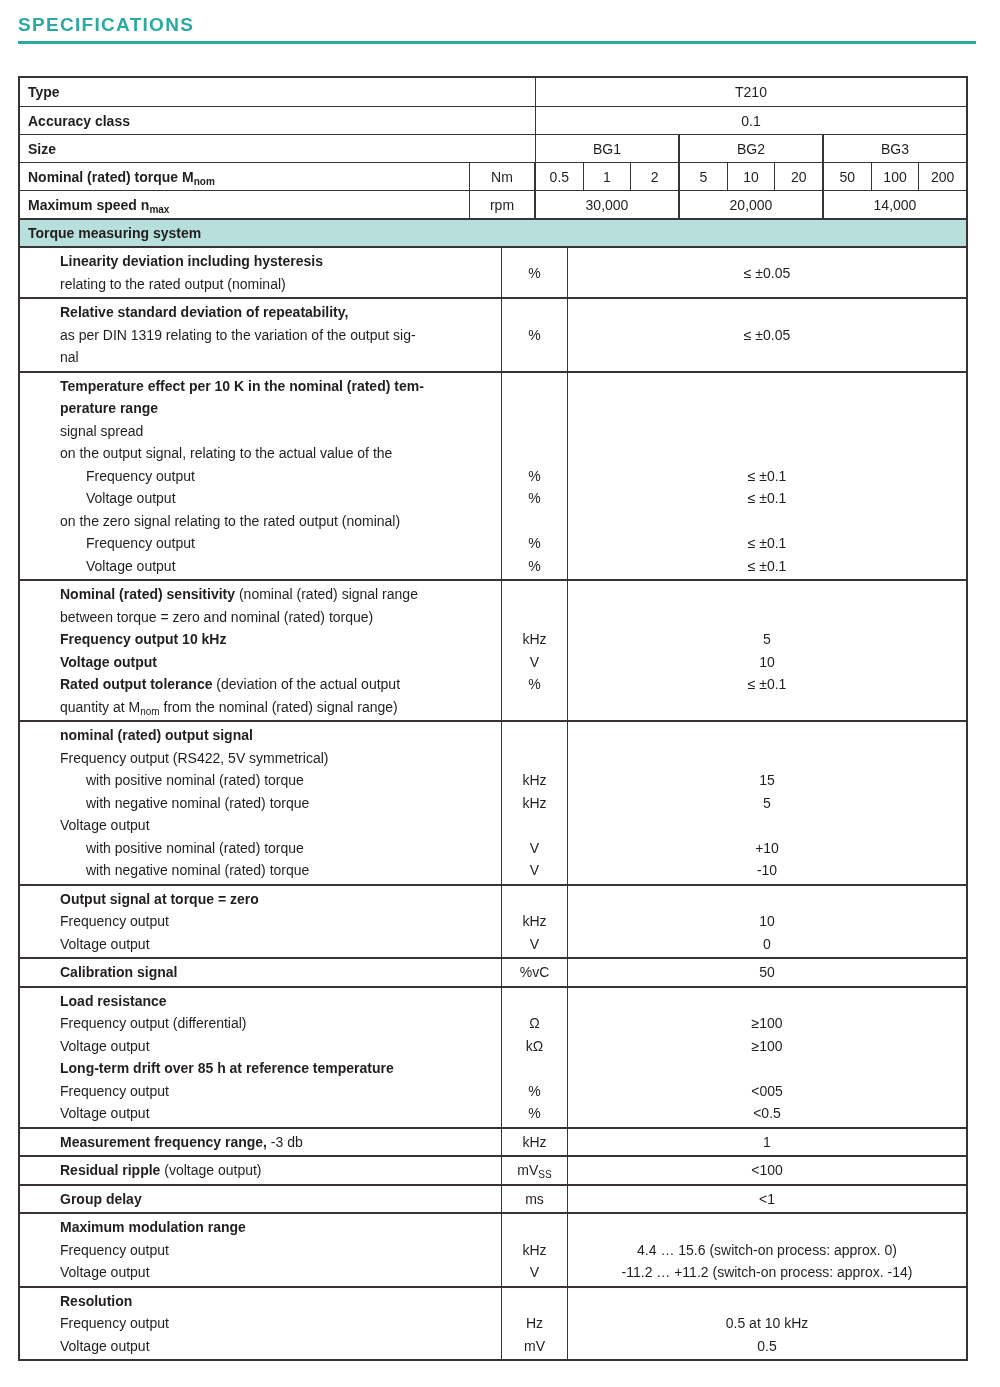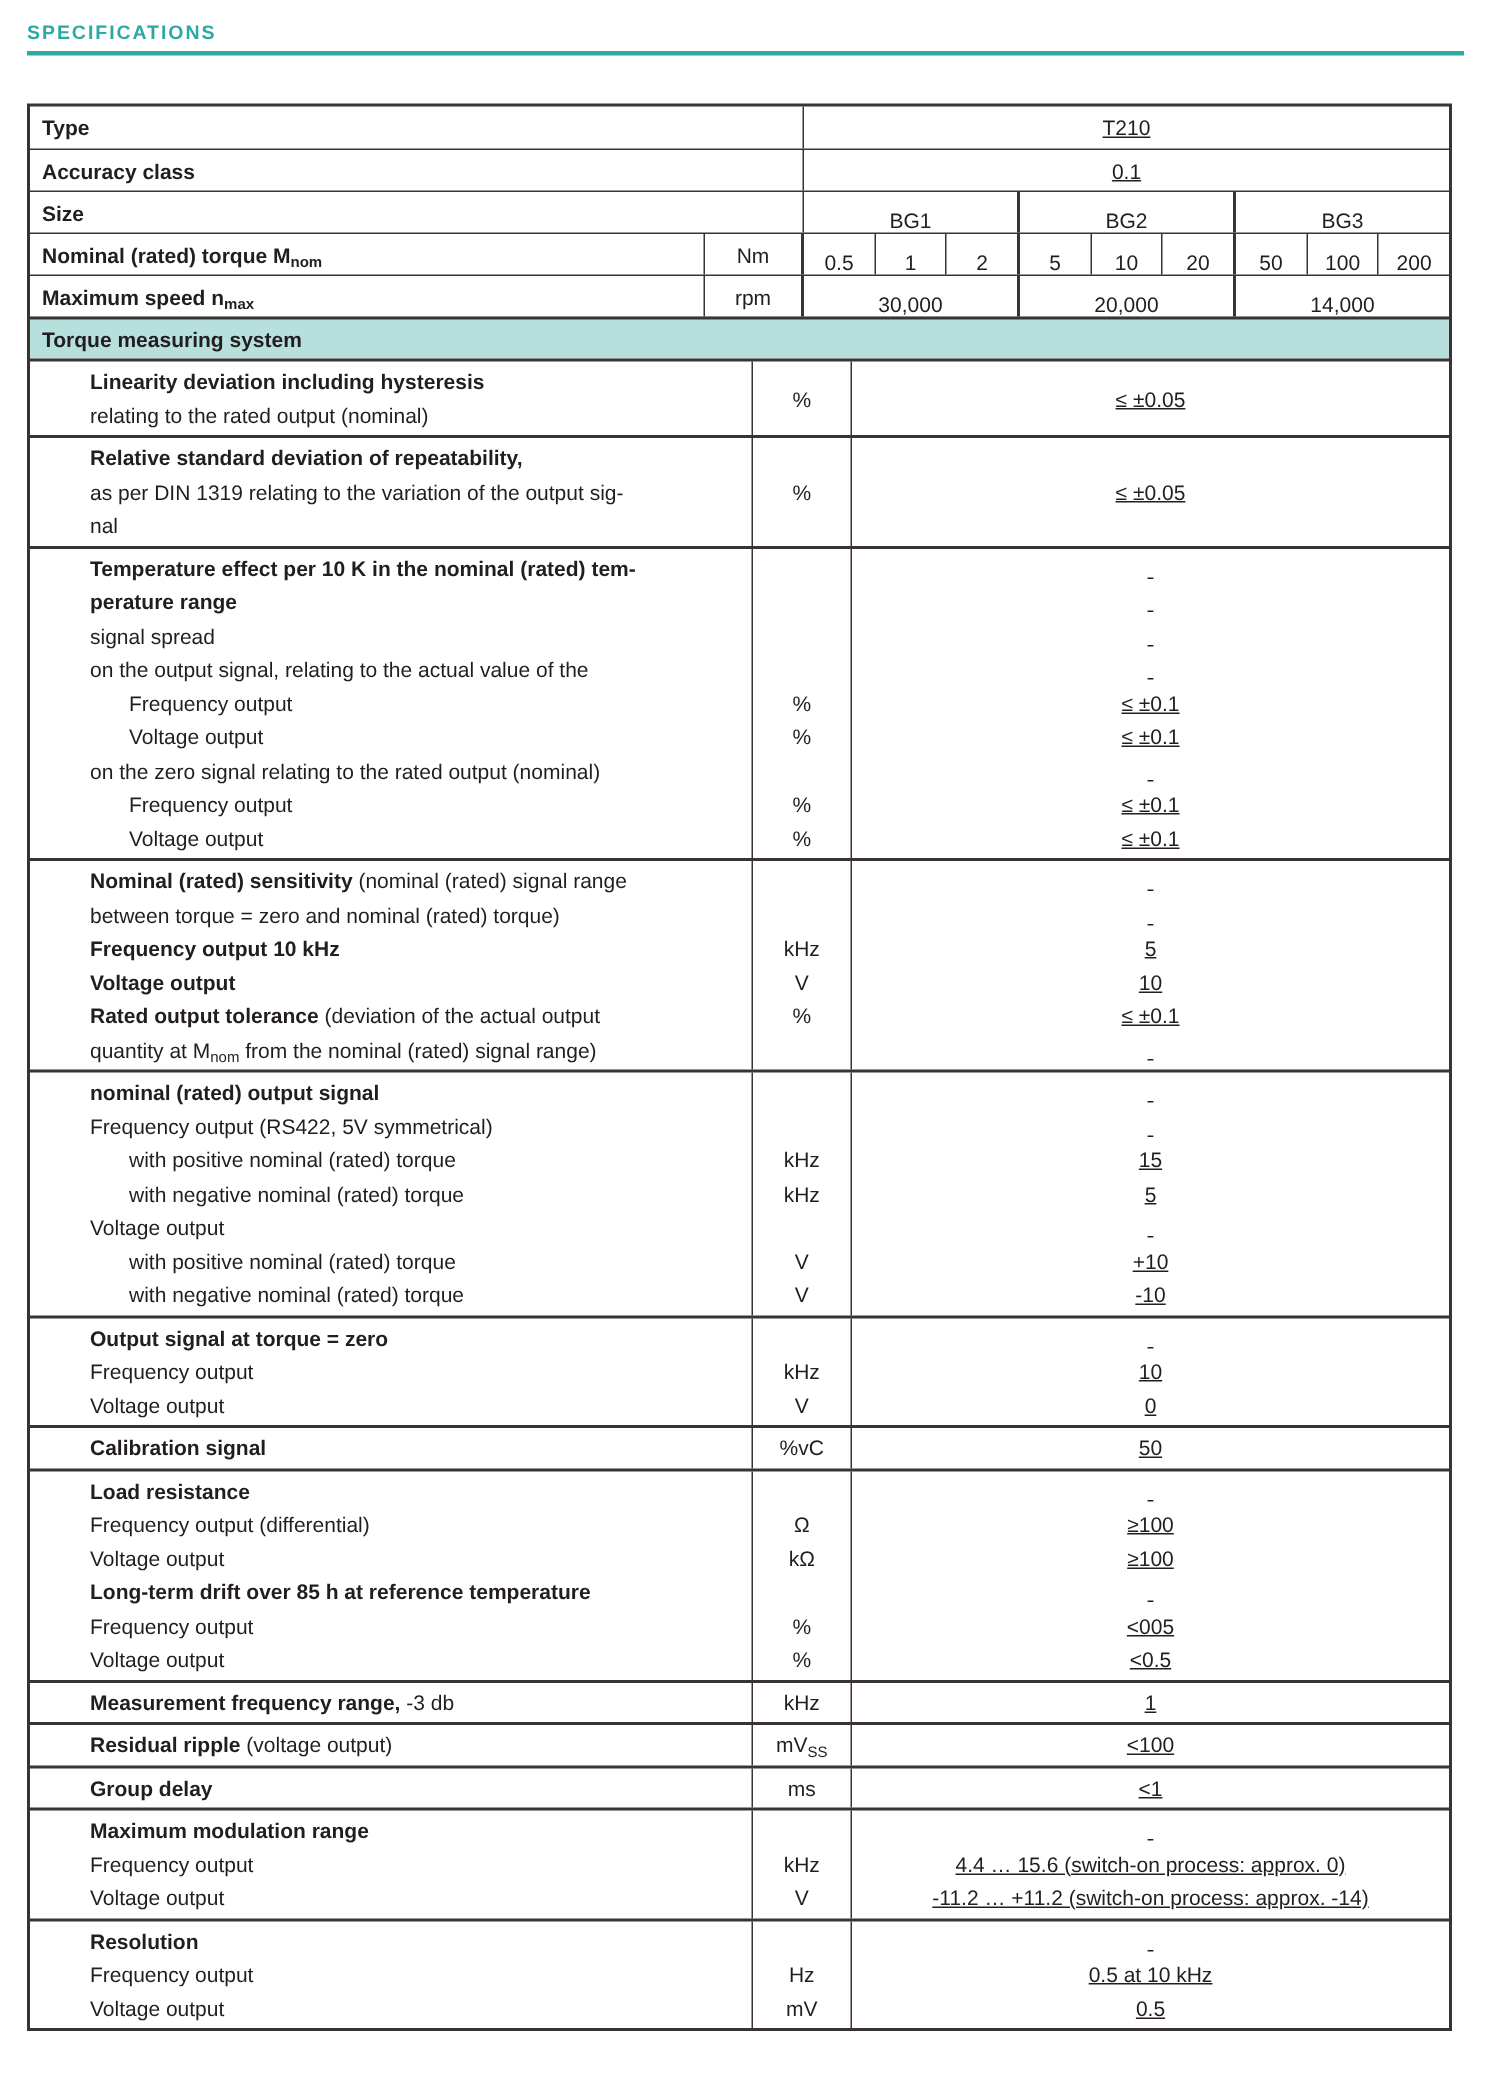--- a/index.html
+++ b/index.html
@@ -10,41 +10,41 @@
   }
   *{box-sizing:border-box;}
   html,body{margin:0;padding:0;}
   body{
     width:1000px;height:1387px;background:#ffffff;color:var(--ink);
     font-family:"Liberation Sans",sans-serif;
     -webkit-font-smoothing:antialiased;
   }
   .wrap{width:950px;margin-left:18px;}
   .page-title{
-    font-size:13px;font-weight:700;letter-spacing:1.3px;
+    font-size:19px;font-weight:700;letter-spacing:1.3px;
     color:var(--accent);margin:14px 0 0 0;
   }
   .rule{height:3px;background:var(--accent);margin-top:5px;width:958px;}
   .spec-table{margin-top:32px;border:2px solid var(--line);font-size:14px;}
   .row{display:flex;align-items:stretch;border-top:1px solid var(--line);}
   .row:first-child{border-top:none;}
   .row.hdr{height:28px;}
   .row.band{
     height:28px;border-top:2px solid var(--line);background:var(--band);
     display:flex;align-items:center;padding-left:8px;font-weight:700;
   }
   .row.block{border-top:2px solid var(--line);padding-left:32px;}
   .c{min-width:0;}
   .lab{width:450px;border-right:1px solid var(--line);padding:2px 8px;}
   .lab.wide{width:516px;}
   .unit{width:66px;border-right:1px solid var(--line);text-align:center;}
-  .val{flex:1;text-align:center;text-decoration:underline;}
+  .val{flex:1;text-align:center;}
   .hdr .c{display:flex;align-items:center;justify-content:center;}
   .hdr .lab{justify-content:flex-start;}
-  .grp{flex:1;display:flex;align-items:flex-end;justify-content:center;}
+  .grp{flex:1;display:flex;align-items:center;justify-content:center;}
   .gdiv{border-right:2px solid var(--line);}
   .sdiv{border-right:1px solid var(--line);}
   .block .lab{padding:2px 8px;}
   .block .unit,.block .val{padding:2px 0;}
   .block .unit.ctr,.block .val.ctr{display:flex;align-items:center;justify-content:center;padding:0;}
   .ln{line-height:22.5px;height:22.5px;white-space:nowrap;overflow:hidden;}
   .ln.ind{padding-left:26px;}
   .b{font-weight:700;}
   .sb{font-size:10px;position:relative;top:3px;}
 </style>

